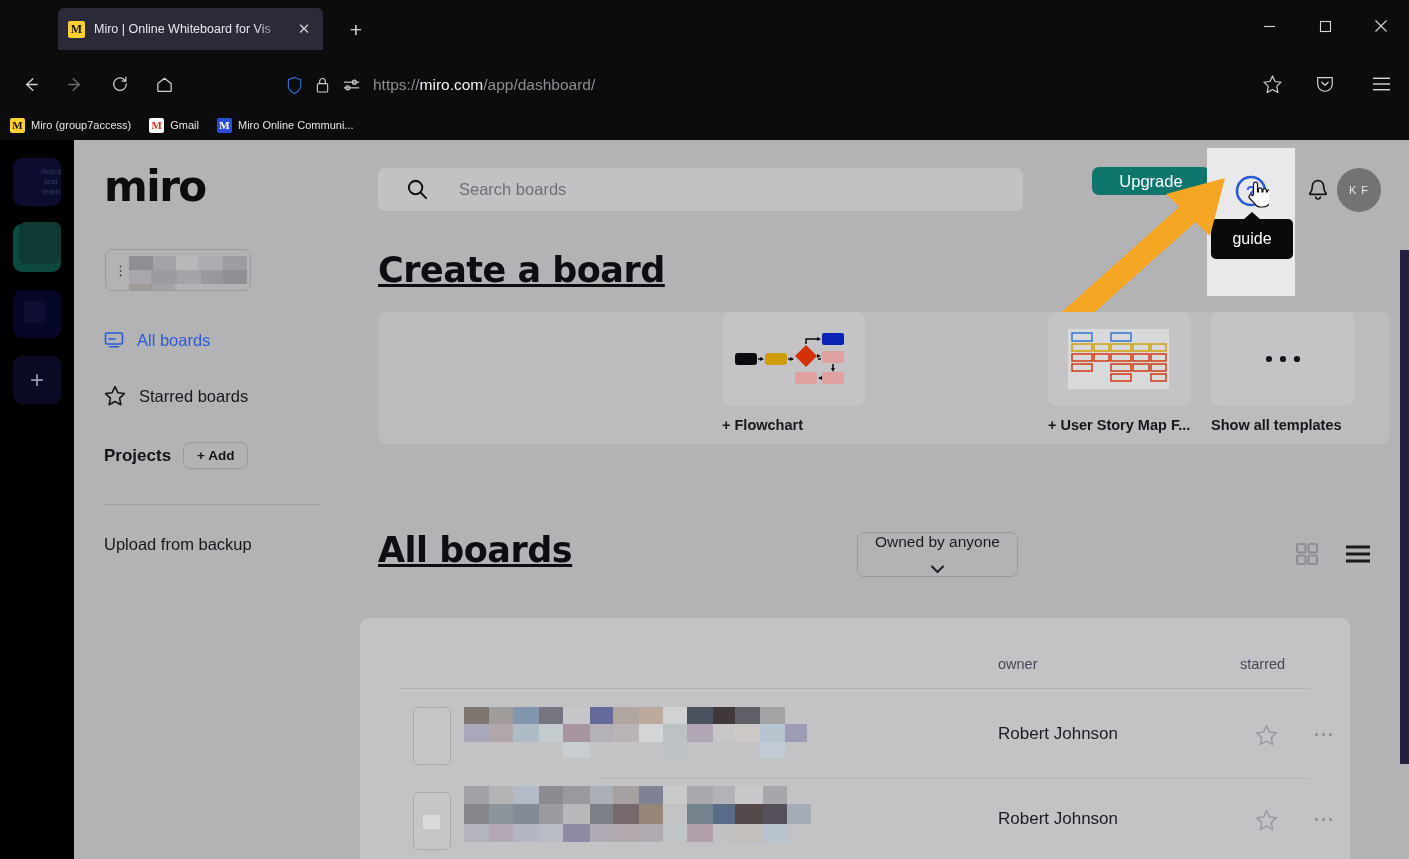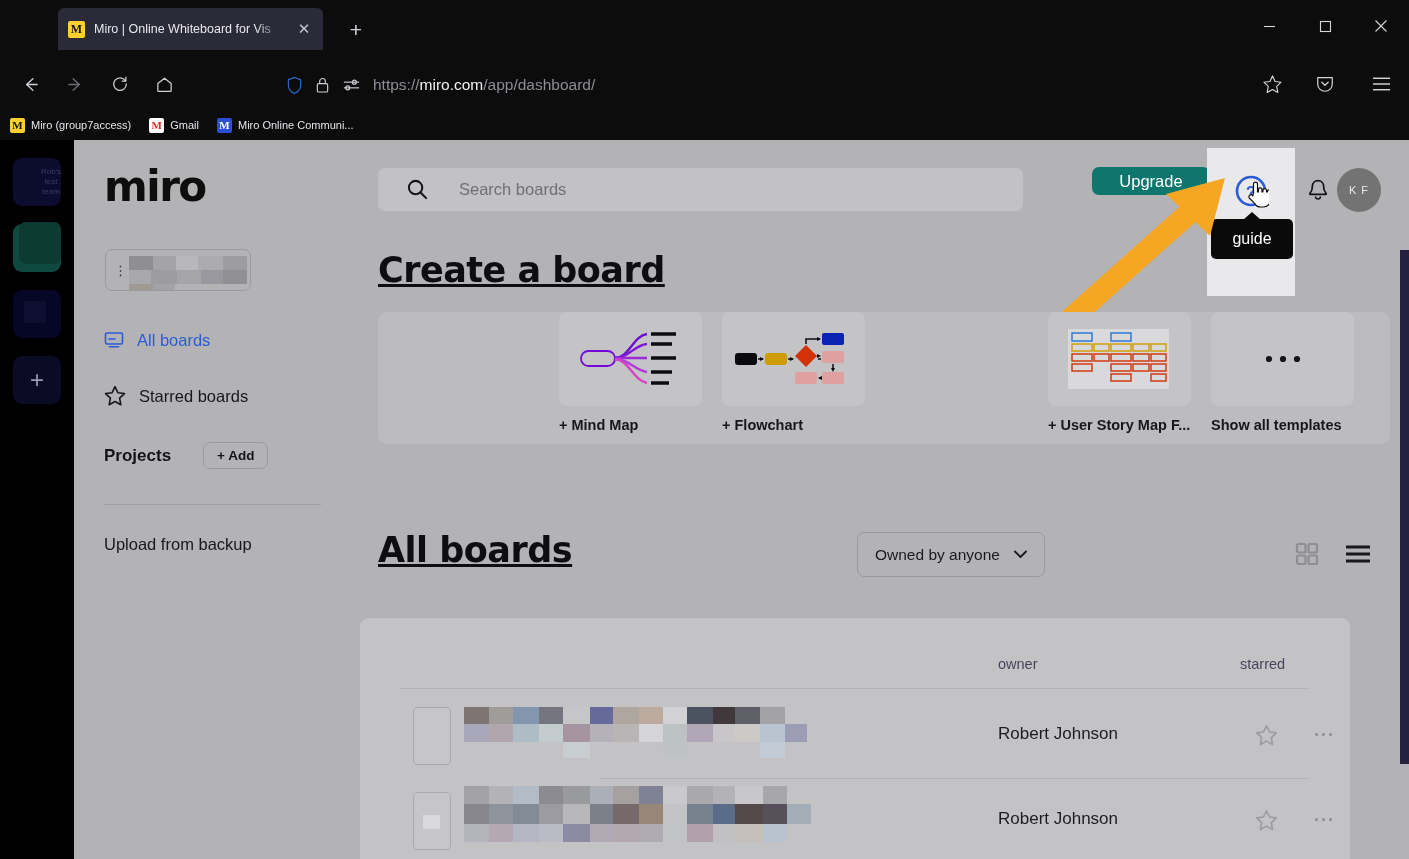--- a/index.html
+++ b/index.html
@@ -96,21 +96,21 @@
              align-items: center; padding-left: 8px; overflow: hidden; }
   .blur-strip { display: flex; flex-wrap: wrap; width: 118px; height: 28px; }
   .blur-strip i { display: block; }
   .sbitem { position: absolute; left: 30px; display: flex; align-items: center; gap: 13px; }
   .sbitem .lbl { font-size: 16.5px; }
   .sb-allboards { top: 190px; }
   .sb-allboards .lbl { color: #2b5bd7; }
   .sb-starred { top: 237px; margin-top: 8px; }
   .sb-starred .lbl { color: #17171c; }
   .projrow { position: absolute; left: 30px; top: 302px; display: flex;
-             align-items: center; gap: 32px; }
+             align-items: center; gap: 12px; }
   .projrow .ptitle { font-size: 17px; font-weight: 700; color: #131318; }
   .addbtn { border: 1px solid #9b9b9f; border-radius: 7px; padding: 5px 13px;
             font-size: 13.5px; font-weight: 700; color: #131318; background: transparent; }
   .sb-divider { position: absolute; left: 30px; top: 364px; width: 217px;
                 height: 1px; background: #a0a0a4; }
   .uploadbk { position: absolute; left: 30px; top: 395px; font-size: 16.5px;
               color: #17171c; }
   .getapps { position: absolute; left: 31px; top: 646px; width: 223px; height: 43px;
              border: 1px solid #9b9b9f; border-radius: 7px; display: flex;
              align-items: center; justify-content: center; gap: 16px; }
@@ -167,21 +167,21 @@
   .tpl-thumb { width: 143px; height: 94px; border-radius: 8px; background: #c4c4c6;
                position: relative; overflow: hidden; }
   .tpl-thumb.newboard { background: #1a30d6; display: flex; align-items: center;
                         justify-content: center; }
   .tpl-label { margin-top: 11px; font-size: 14.5px; font-weight: 700; color: #16161b;
                white-space: nowrap; overflow: hidden; }
 
   .filters { position: absolute; left: 497px; top: 392px; height: 45px;
              border: 1px solid #9b9b9f; border-radius: 7px; display: flex; }
   .fsel { display: flex; align-items: center; gap: 14px; padding: 0 17px;
-          font-size: 15.5px; color: #1a1a20; }
+          font-size: 15.5px; color: #1a1a20; flex-direction: column; }
   .fsel + .fsel { border-left: 1px solid #9b9b9f; }
   .vtoggle { position: absolute; top: 396px; width: 36px; height: 36px;
              display: flex; align-items: center; justify-content: center; }
 
   .boardlist { position: absolute; left: 0; top: 478px; width: 990px; height: 241px;
                background: #c3c3c5; border-radius: 9px 9px 0 0; }
   .col-hdr { position: absolute; font-size: 14.5px; color: #46465a; }
   .hdr-owner { left: 638px; top: 38px; }
   .hdr-starred { left: 880px; top: 38px; }
   .row-sep { position: absolute; left: 40px; width: 910px; height: 1px;
@@ -418,38 +418,20 @@
           <path d="M16 153 L148 35" stroke="#f5a623" stroke-width="22" stroke-linecap="round"></path>
           <path d="M175 8 L116 24 L160 66 Z" fill="#f5a623"></path>
         </svg>
       </div>
 
       <div class="sec-title title-create">Create a board</div>
 
       <div class="tpl-panel">
 
 
-        <div class="tpl" style="left:181px">
-          <div class="tpl-thumb">
-            <svg width="143" height="94" viewBox="0 0 143 94">
-              <rect x="22" y="39" width="34" height="15" rx="7.5" fill="none" stroke="#7209d6" stroke-width="1.8"></rect>
-              <path d="M56 46 C70 46 74 24 88 22" fill="none" stroke="#6a0fd0" stroke-width="2.4"></path>
-              <path d="M56 46 C70 46 75 33 88 32" fill="none" stroke="#8117d8" stroke-width="2.4"></path>
-              <path d="M56 46 C72 46 76 46 88 46" fill="none" stroke="#9c2ad8" stroke-width="2.4"></path>
-              <path d="M56 47 C70 47 75 58 88 60" fill="none" stroke="#b23ad8" stroke-width="2.4"></path>
-              <path d="M56 47 C70 48 74 68 88 71" fill="none" stroke="#d642c5" stroke-width="2.4"></path>
-              <line x1="92" y1="22" x2="117" y2="22" stroke="#0c0c10" stroke-width="3.4"></line>
-              <line x1="92" y1="32" x2="113" y2="32" stroke="#0c0c10" stroke-width="3.4"></line>
-              <line x1="92" y1="46" x2="117" y2="46" stroke="#0c0c10" stroke-width="3.4"></line>
-              <line x1="92" y1="60" x2="113" y2="60" stroke="#0c0c10" stroke-width="3.4"></line>
-              <line x1="92" y1="71" x2="110" y2="71" stroke="#0c0c10" stroke-width="3.4"></line>
-            </svg>
-          </div>
-          <div class="tpl-label">+ Mind Map</div>
-        </div>
 
         <div class="tpl" style="left:344px">
           <div class="tpl-thumb">
             <svg width="143" height="94" viewBox="0 0 143 94">
               <rect x="13" y="41" width="22" height="12" rx="3" fill="#0b0b0f"></rect>
               <rect x="43" y="41" width="22" height="12" rx="3" fill="#cf9c09"></rect>
               <path d="M84 33 L95 44 L84 55 L73 44 Z" fill="#d33208"></path>
               <rect x="100" y="21" width="22" height="12" rx="2" fill="#0a23b5"></rect>
               <rect x="100" y="39" width="22" height="12" rx="2" fill="#dfa0a0"></rect>
               <rect x="100" y="60" width="22" height="12" rx="2" fill="#dfa0a0"></rect>

